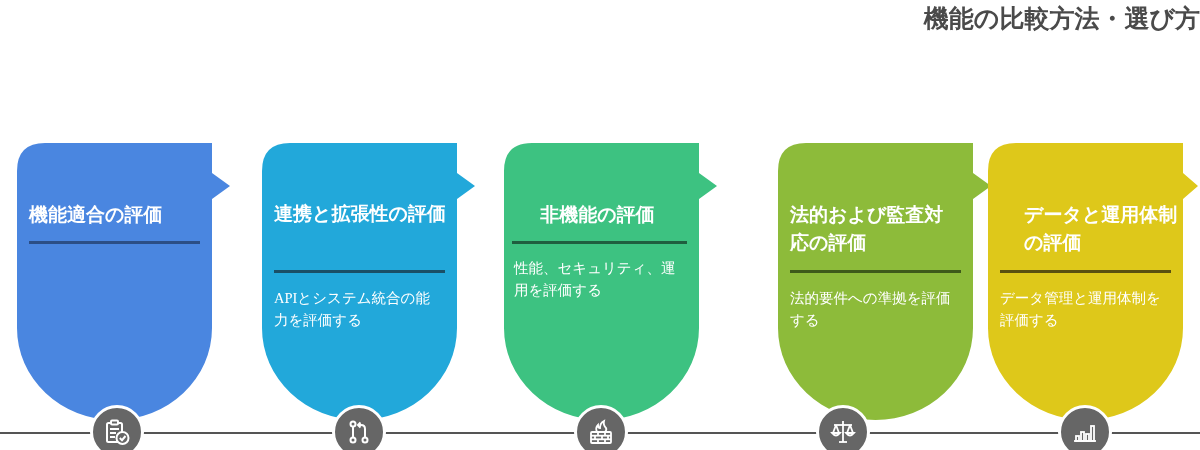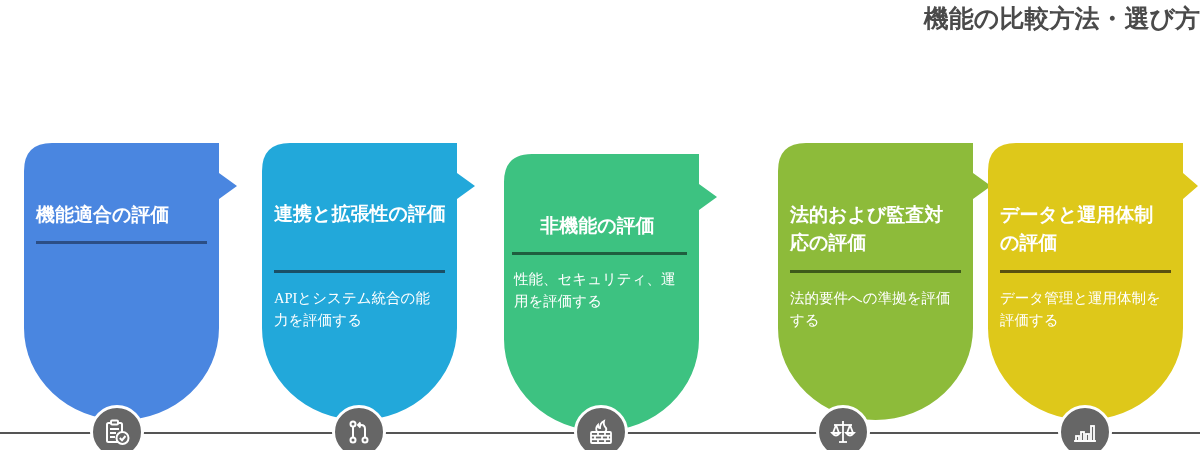--- a/index.html
+++ b/index.html
@@ -82,38 +82,38 @@
   </style>
 </head>
 <body>
 
 <div class="title">
   <div>機能の比較方法・選び方</div>
 </div>
 
 <div class="timeline"></div>
 
-<div class="card" style="left:24px;">
+<div class="card" style="left:17px;">
   <svg class="shape" width="215" height="280">
     <path d="M0,28 Q0,0 28,0 L195,0 L195,30 L213,43 L195,56 L195,185 A97.5,92 0 0 1 0,185 Z" fill="#4A86E0"></path>
   </svg>
   <div class="card-title" style="top:57px;">機能適合の評価</div>
   <div class="card-divider" style="top:98px; background:#2B4E86;"></div>
 </div>
 
 <div class="card" style="left:262px;font-family:Liberation Serif, serif;">
   <svg class="shape" width="215" height="280">
     <path d="M0,28 Q0,0 28,0 L195,0 L195,30 L213,43 L195,56 L195,185 A97.5,92 0 0 1 0,185 Z" fill="#22A8DA"></path>
   </svg>
   <div class="card-title" style="top:57px;">連携と拡張性の評価</div>
   <div class="card-divider" style="top:127px; background:#1A4F66;"></div>
   <div class="card-desc" style="top:144px; width:170px;">APIとシステム統合の能力を評価する</div>
 </div>
 
-<div class="card" style="left:504px;margin-top:11px;">
+<div class="card" style="left:504px;">
   <svg class="shape" width="215" height="280">
     <path d="M0,28 Q0,0 28,0 L195,0 L195,30 L213,43 L195,56 L195,185 A97.5,92 0 0 1 0,185 Z" fill="#3DC281"></path>
   </svg>
   <div class="card-title" style="top:57px; left:8px; width:171px; text-align:center;">非機能の評価</div>
   <div class="card-divider" style="top:98px; left:8px; background:#1F5E3F; width:175px;"></div>
   <div class="card-desc" style="top:114px; left:10px; width:175px;">性能、セキュリティ、運用を評価する</div>
 </div>
 
 <div class="card" style="left:746px;margin-left:32px;">
   <svg class="shape" width="215" height="280">
@@ -121,21 +121,21 @@
   </svg>
   <div class="card-title" style="top:57px; width:165px;">法的および監査対応の評価</div>
   <div class="card-divider" style="top:127px; background:#3E5A1A;"></div>
   <div class="card-desc" style="top:144px; width:168px;">法的要件への準拠を評価する</div>
 </div>
 
 <div class="card" style="left:988px;">
   <svg class="shape" width="215" height="280">
     <path d="M0,28 Q0,0 28,0 L195,0 L195,30 L210,43 L195,56 L195,185 A97.5,92 0 0 1 0,185 Z" fill="#DEC81A"></path>
   </svg>
-  <div class="card-title" style="top:57px; width:170px;">データと運用体制の評価</div>
+  <div class="card-title" style="top:57px; width:170px;margin-left:24px;">データと運用体制の評価</div>
   <div class="card-divider" style="top:127px; background:#5A5010;"></div>
   <div class="card-desc" style="top:144px; width:165px;">データ管理と運用体制を評価する</div>
 </div>
 
 <div class="icon-badge" style="left:90px; top:405px;">
   <svg width="28" height="28" viewBox="0 0 28 28" fill="none" stroke="#ffffff" stroke-width="2">
     <rect x="4" y="5" width="15" height="19" rx="1.5"></rect>
     <rect x="8" y="2.5" width="7" height="4" rx="1" fill="#666666"></rect>
     <line x1="7" y1="11" x2="16" y2="11"></line>
     <line x1="7" y1="15" x2="13" y2="15"></line>

